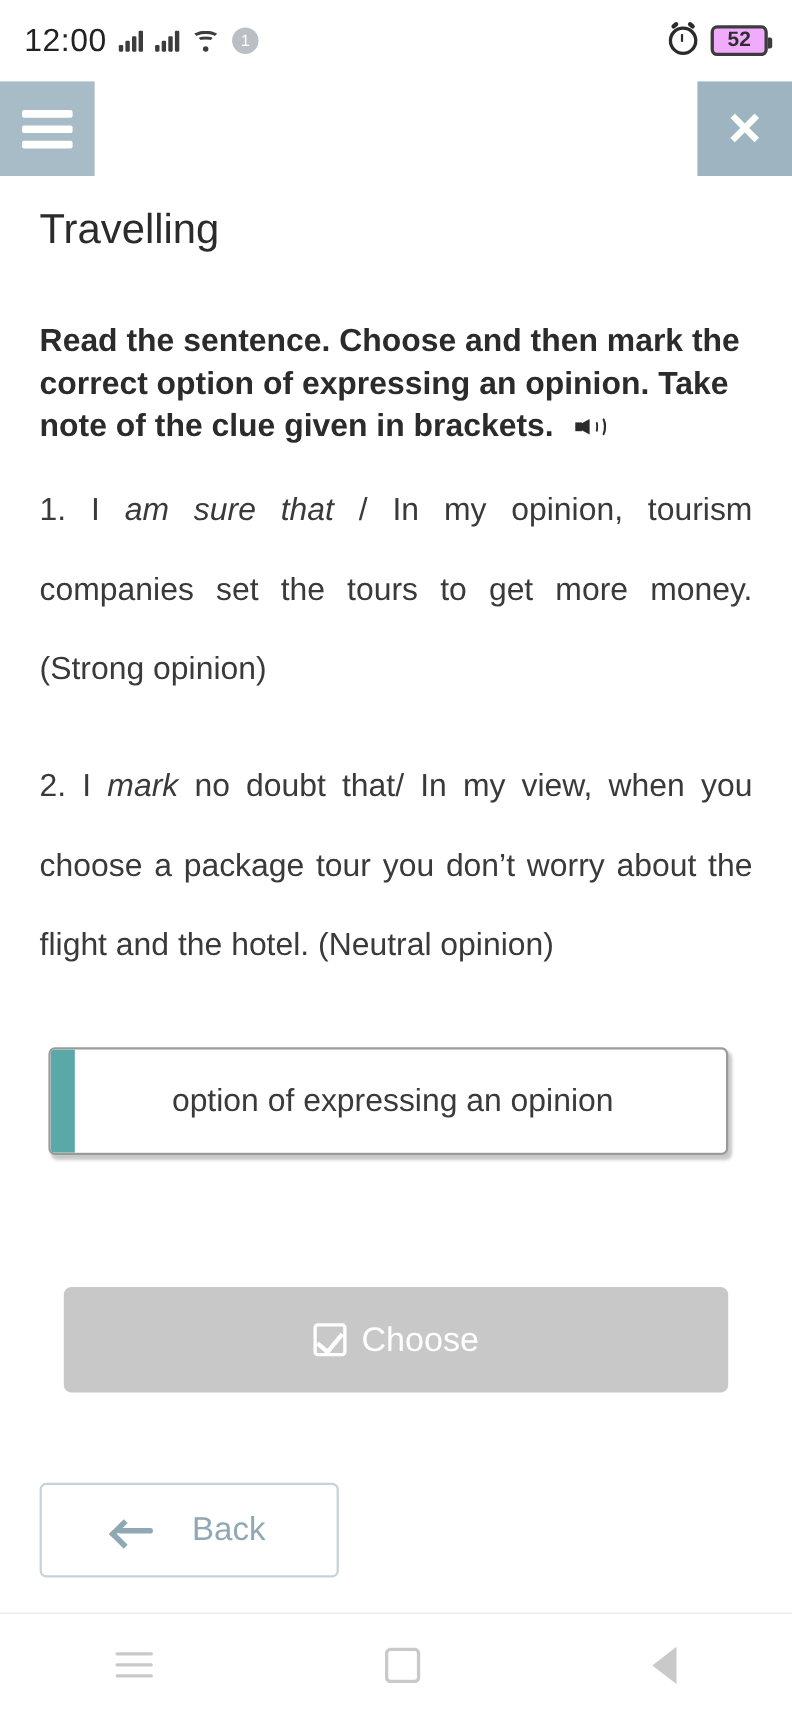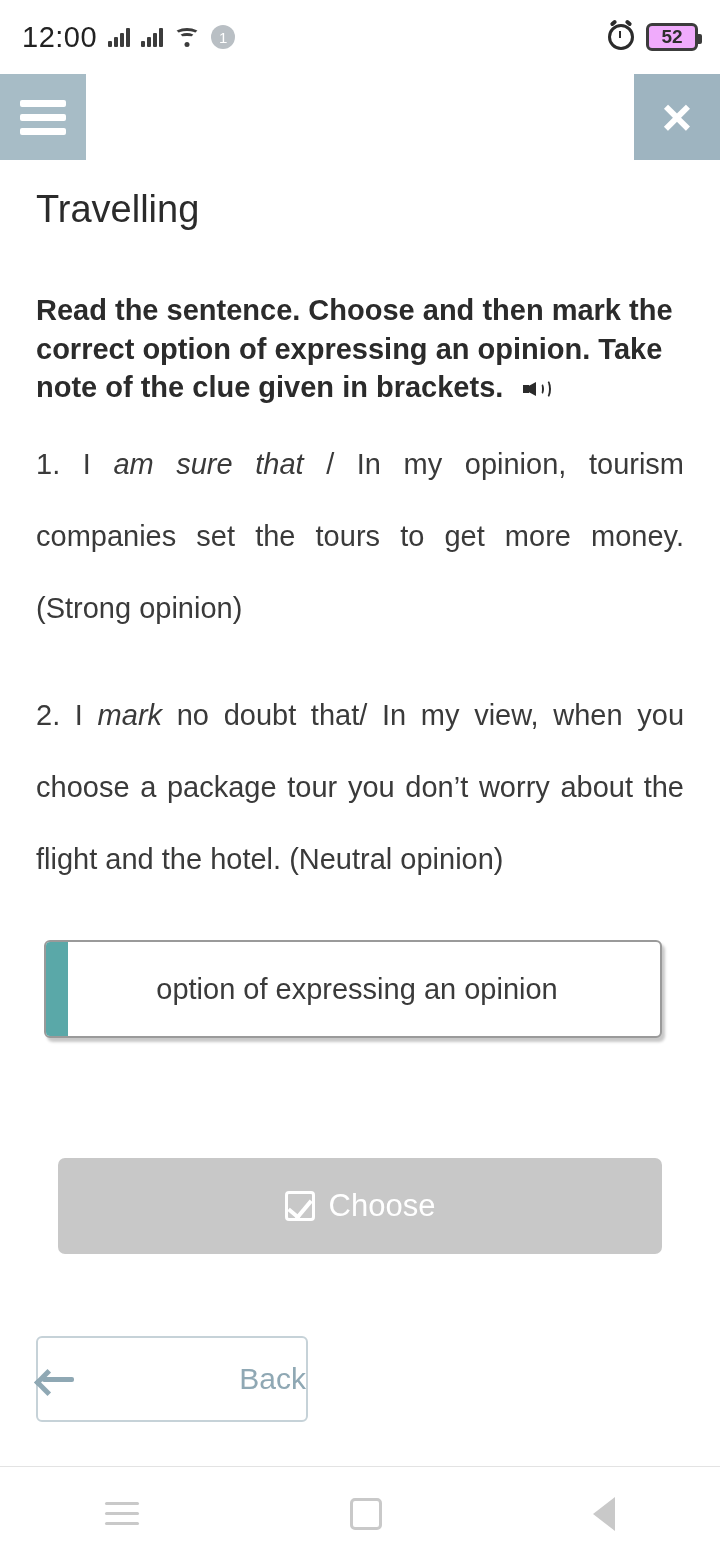--- a/index.html
+++ b/index.html
@@ -215,21 +215,21 @@
     color: #3a3a3a;
     line-height: 2.48;
     text-align: justify;
     margin-top: 22px;
   }
   .sentence.second { margin-top: 36px; }
   .sentence em { font-style: italic; }
 
   
   .answer-box {
-    margin-top: 44px;
+    margin-top: 56px;
     margin-left: 8px;
     margin-right: 22px;
     height: 98px;
     border: 2px solid #9a9a9a;
     border-radius: 6px;
     background: #ffffff;
     display: flex;
     align-items: center;
     box-shadow: 3px 4px 3px rgba(0,0,0,0.22);
     overflow: hidden;
@@ -278,21 +278,21 @@
 
   
   .back-btn {
     margin: 82px 0 0 0;
     width: 272px;
     height: 86px;
     border: 2px solid #c6d2d8;
     border-radius: 6px;
     display: flex;
     align-items: center;
-    justify-content: space-between;
+    justify-content: center;
     gap: 34px;
     background: #ffffff;
   }
   .back-arrow {
     position: relative;
     width: 38px; height: 20px;
   }
   .back-arrow::before {
     content: "";
     position: absolute;

